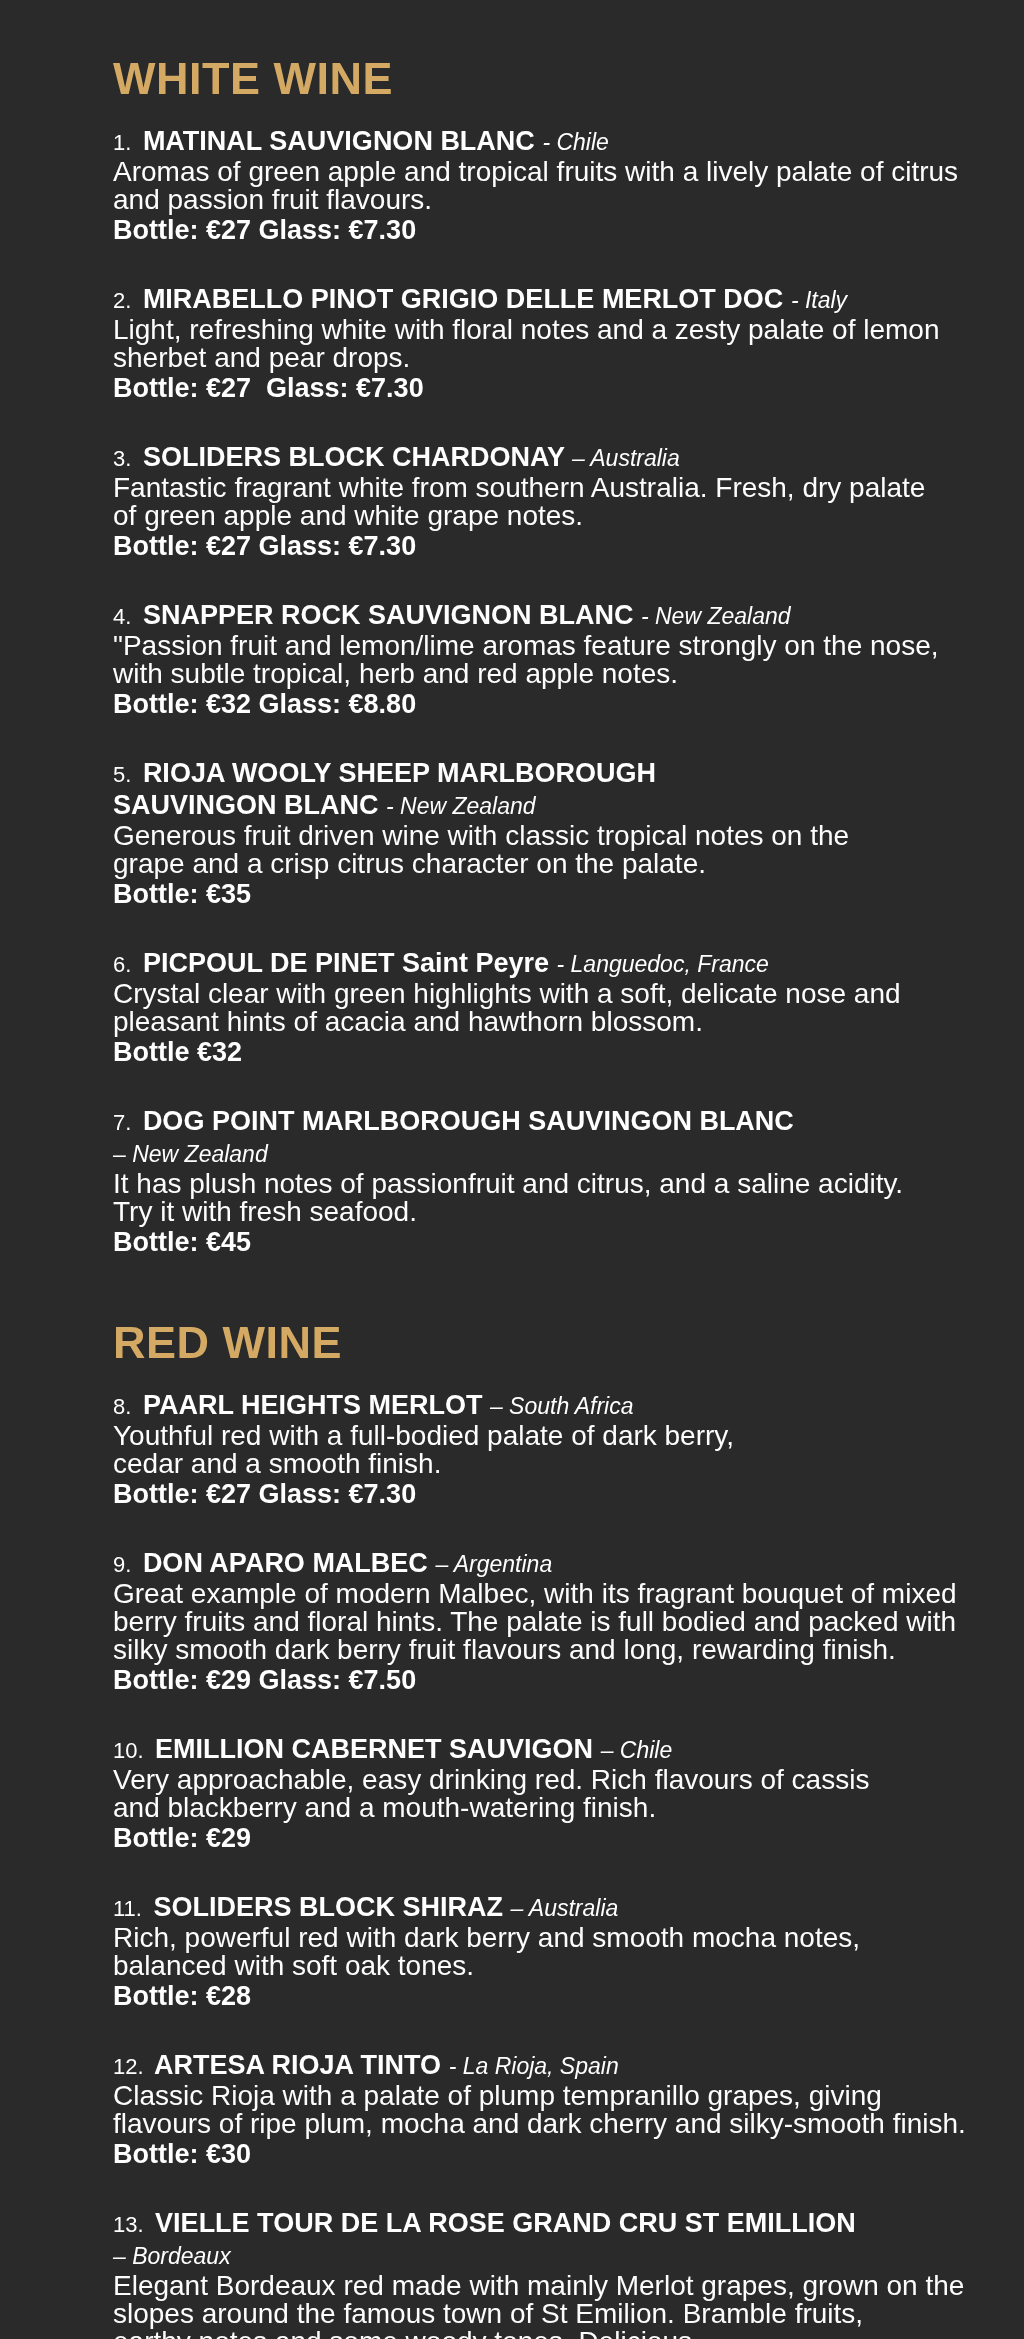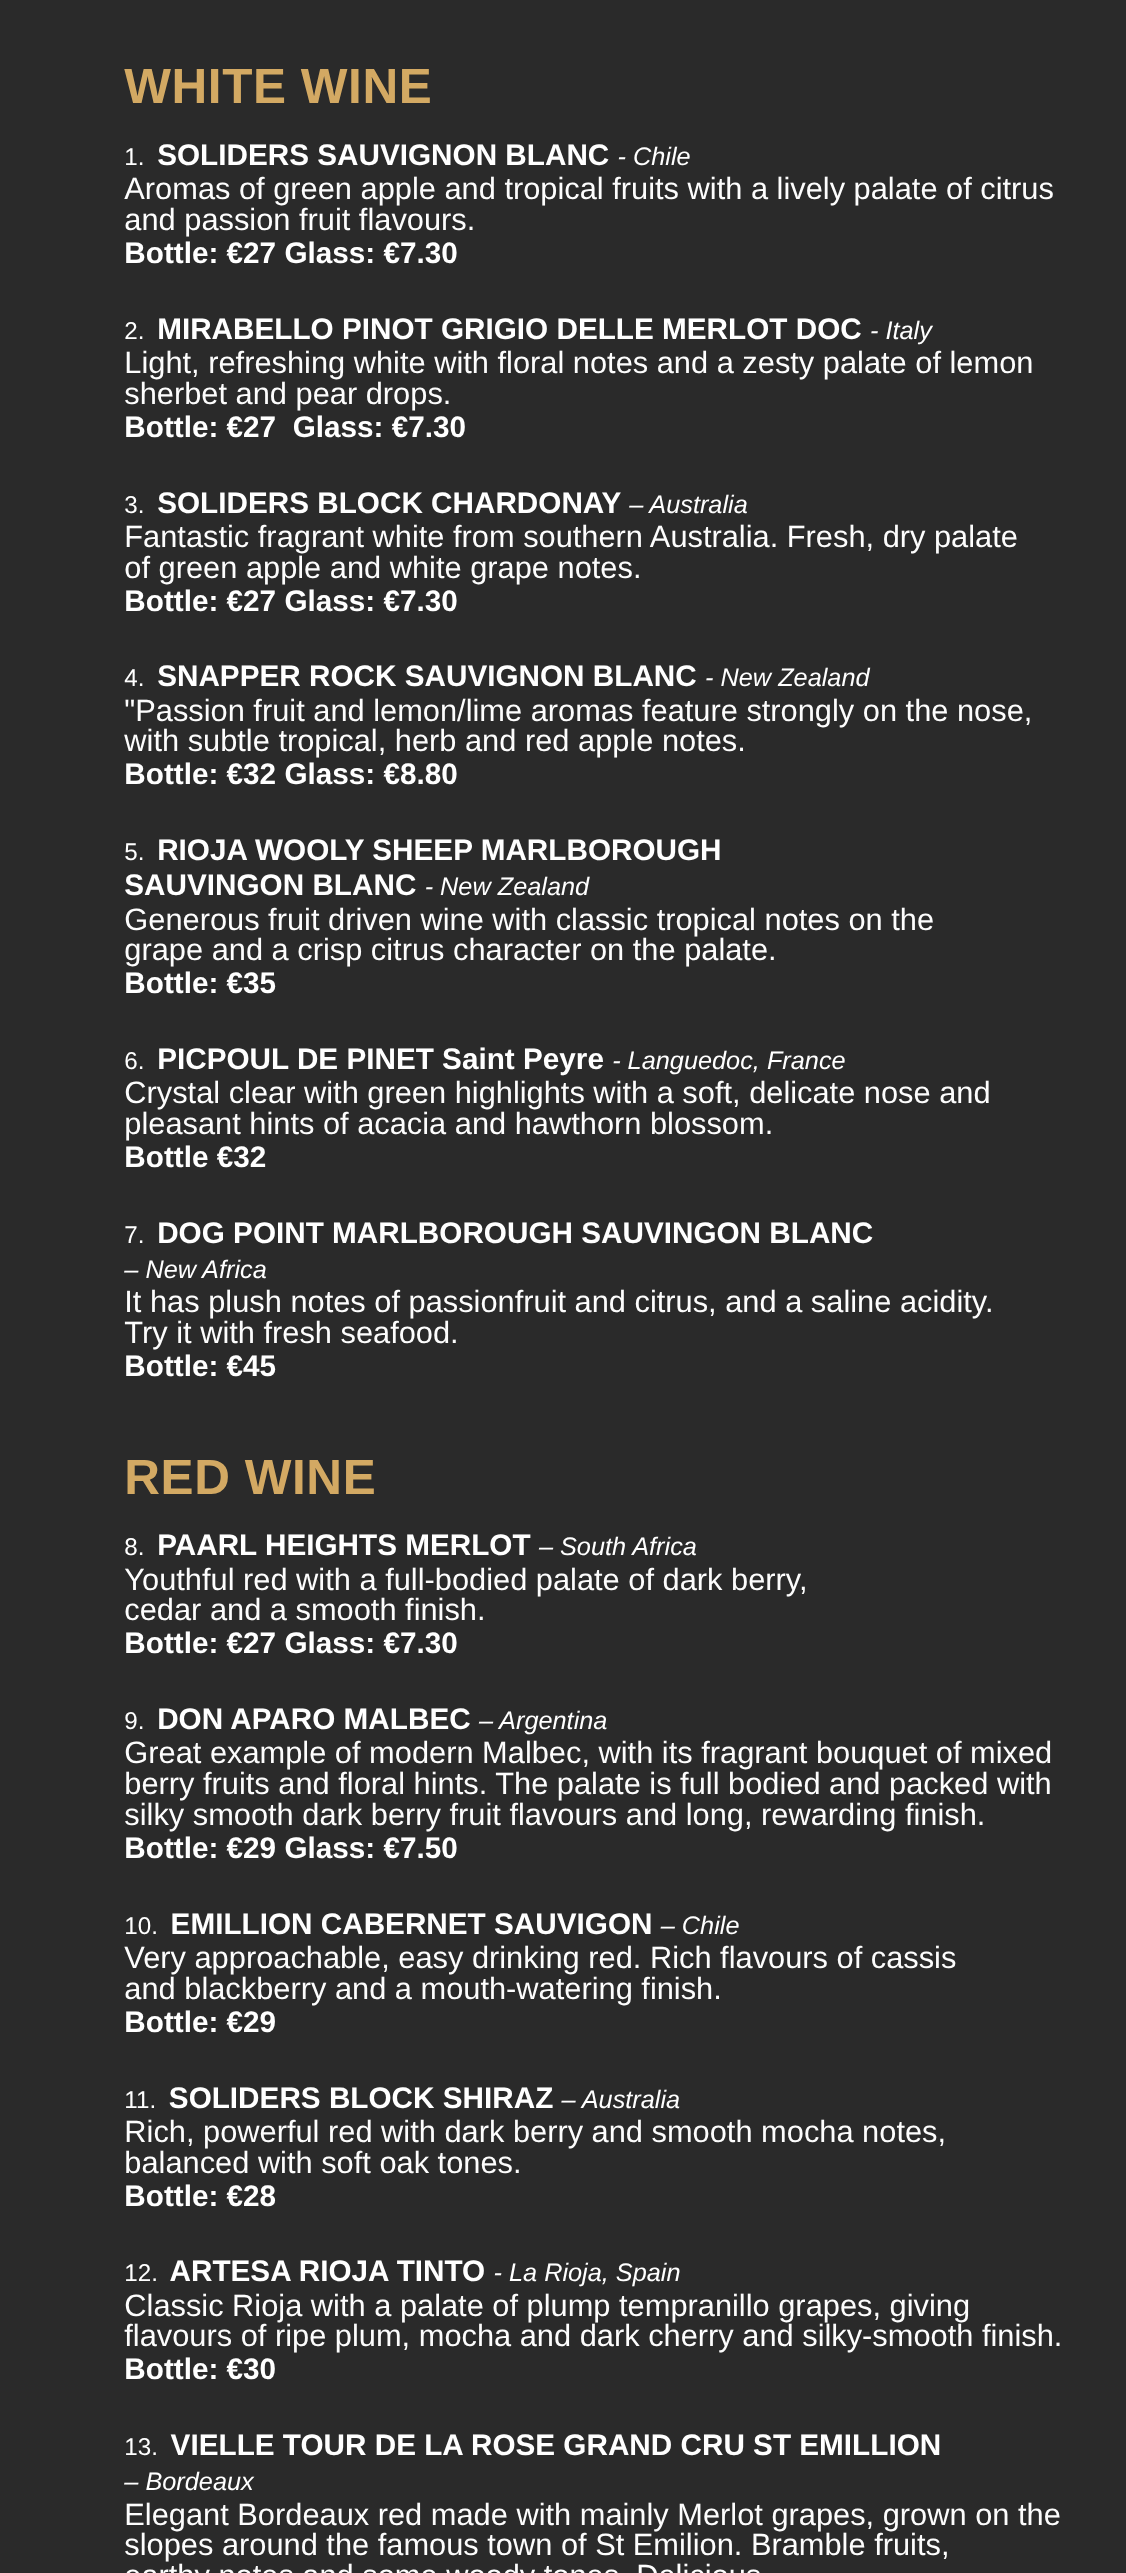--- a/index.html
+++ b/index.html
@@ -63,21 +63,21 @@
     color: #ffffff;
   }
 </style>
 </head>
 <body>
 
 <main class="menu-page">
     <section class="wine-section">
       <h2 class="section-heading">WHITE WINE</h2>
       <article class="wine-item">
-        <div class="wine-title"><span class="wine-number">1.</span> <span class="wine-name">SOLIDERS SAUVIGNON BLANC</span> <span class="wine-region">- Chile</span></div>
+        <div class="wine-title"><span class="wine-number">1.</span> <span class="wine-name">MATINAL SAUVIGNON BLANC</span> <span class="wine-region">- Chile</span></div>
         <div class="wine-desc">Aromas of green apple and tropical fruits with a lively palate of citrus
 and passion fruit flavours.</div>
         <div class="wine-price">Bottle: €27 Glass: €7.30</div>
       </article>
       <article class="wine-item">
         <div class="wine-title"><span class="wine-number">2.</span> <span class="wine-name">MIRABELLO PINOT GRIGIO DELLE MERLOT DOC</span> <span class="wine-region">- Italy</span></div>
         <div class="wine-desc">Light, refreshing white with floral notes and a zesty palate of lemon
 sherbet and pear drops.</div>
         <div class="wine-price">Bottle: €27  Glass: €7.30</div>
       </article>
@@ -100,21 +100,21 @@
 grape and a crisp citrus character on the palate.</div>
         <div class="wine-price">Bottle: €35</div>
       </article>
       <article class="wine-item">
         <div class="wine-title"><span class="wine-number">6.</span> <span class="wine-name">PICPOUL DE PINET Saint Peyre</span> <span class="wine-region">- Languedoc, France</span></div>
         <div class="wine-desc">Crystal clear with green highlights with a soft, delicate nose and
 pleasant hints of acacia and hawthorn blossom.</div>
         <div class="wine-price">Bottle €32</div>
       </article>
       <article class="wine-item">
-        <div class="wine-title"><span class="wine-number">7.</span> <span class="wine-name">DOG POINT MARLBOROUGH SAUVINGON BLANC</span><br><span class="wine-region">– New Africa</span></div>
+        <div class="wine-title"><span class="wine-number">7.</span> <span class="wine-name">DOG POINT MARLBOROUGH SAUVINGON BLANC</span><br><span class="wine-region">– New Zealand</span></div>
         <div class="wine-desc">It has plush notes of passionfruit and citrus, and a saline acidity.
 Try it with fresh seafood.</div>
         <div class="wine-price">Bottle: €45</div>
       </article>
     </section>
     <section class="wine-section">
       <h2 class="section-heading">RED WINE</h2>
       <article class="wine-item">
         <div class="wine-title"><span class="wine-number">8.</span> <span class="wine-name">PAARL HEIGHTS MERLOT</span> <span class="wine-region">– South Africa</span></div>
         <div class="wine-desc">Youthful red with a full-bodied palate of dark berry,

